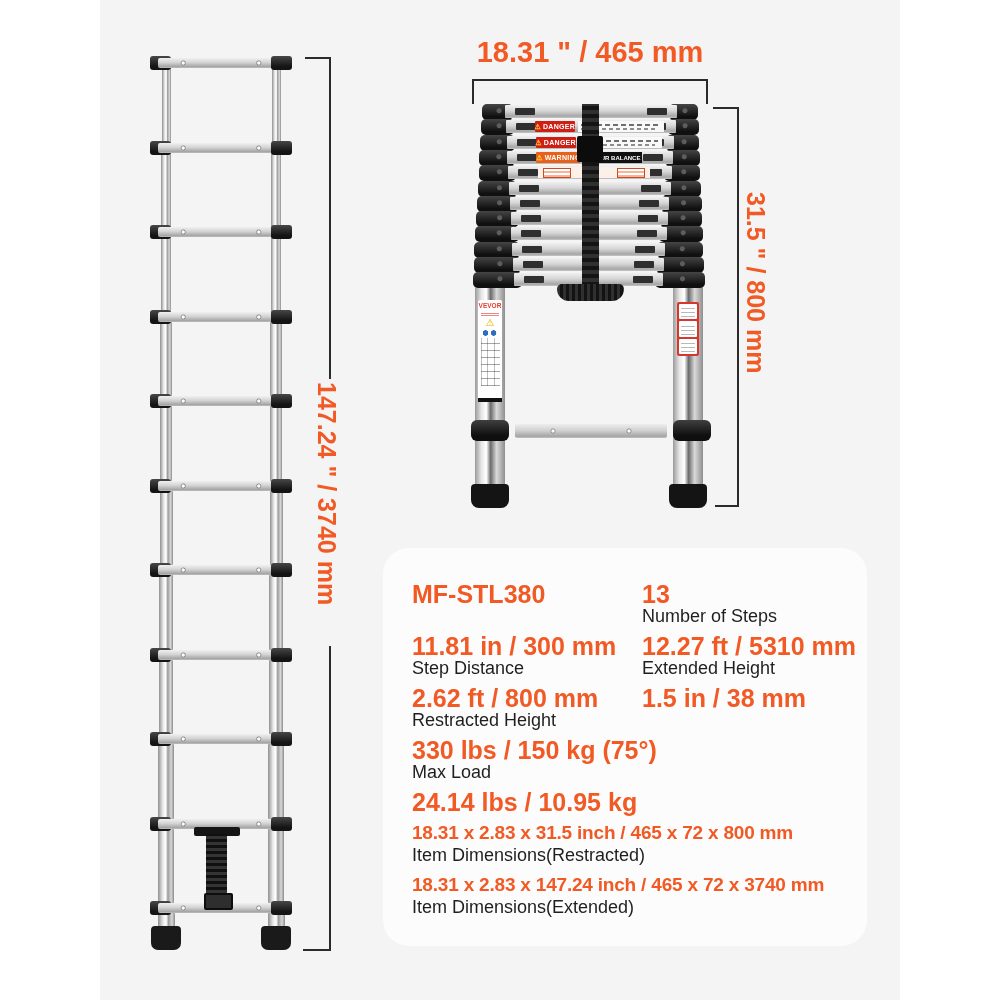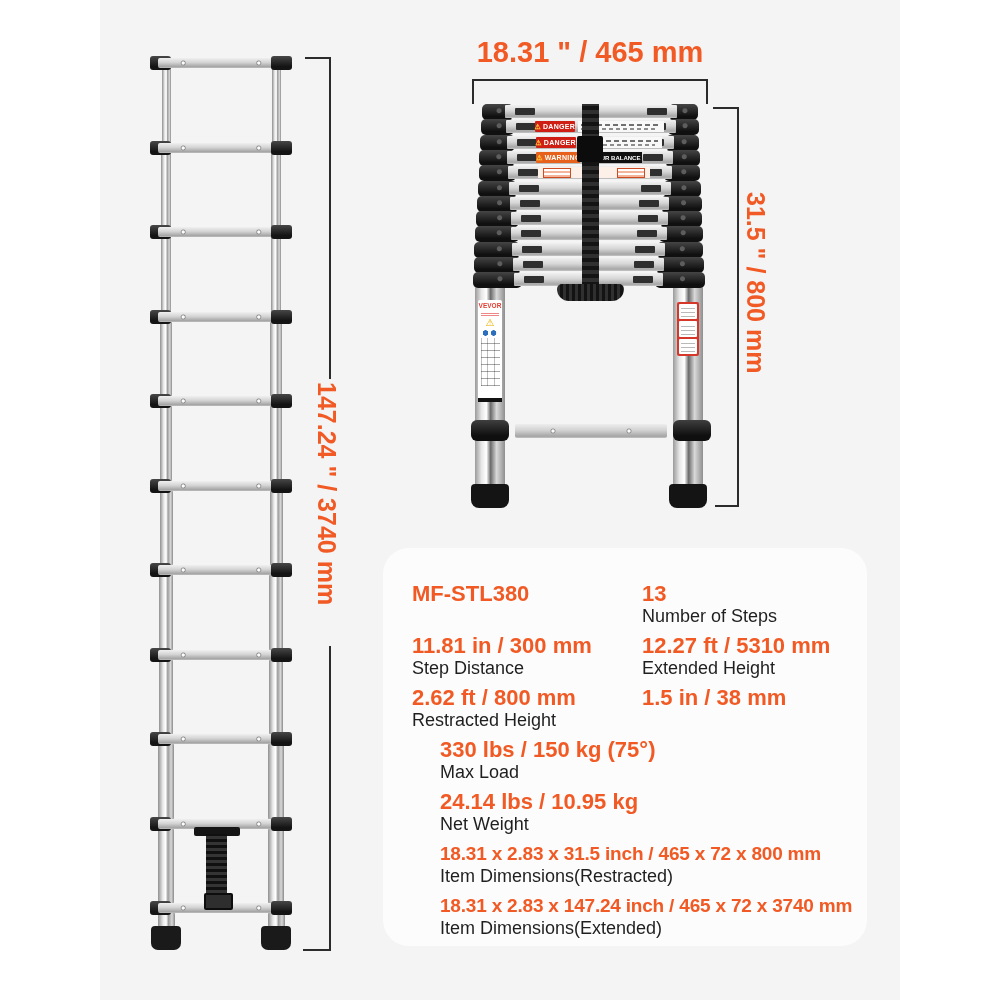--- a/index.html
+++ b/index.html
@@ -96,23 +96,23 @@
       linear-gradient(180deg,#ededed,#d2d2d2 45%,#a5a5a5 88%,#c4c4c4);}
   .clamp{position:absolute;top:420px;width:38px;height:21px;border-radius:6px;
     background:linear-gradient(180deg,#3f3f3f,#0f0f0f 75%);}
   .cfoot{position:absolute;top:484px;width:38px;height:24px;background:#141414;border-radius:4px 4px 8px 8px;}
 
   
   .panel{position:absolute;left:283px;top:548px;width:484px;height:398px;background:#fcfcfc;border-radius:26px;z-index:4;
     padding:34px 0 0 29px;box-sizing:border-box;}
   .spec-grid{display:grid;grid-template-columns:230px 1fr;}
   .spec{margin-bottom:7px;}
-  .spec .spec-value{color:#f15a24;font-weight:bold;font-size:22px;line-height:24px;white-space:nowrap;}
+  .spec .spec-value{color:#f15a24;font-weight:bold;font-size:25px;line-height:24px;white-space:nowrap;}
   .spec .spec-label{color:#1f1f1f;font-size:18px;line-height:21px;}
-  .spec.full{grid-column:1 / span 2;margin-left:28px;}
+  .spec.full{grid-column:1 / span 2;}
   .spec.wide .spec-value{font-size:19px;letter-spacing:-0.2px;}
 </style>
 </head>
 <body>
 
 <div class="canvas">
 
   <div class="ladder-ext" id="ladderExt">
       <div class="railseg" style="left: 9.5px; top: 11px; width: 9px; height: 79px;"></div>
       <div class="railseg" style="left: 119.5px; top: 11px; width: 9px; height: 79px;"></div>
@@ -304,21 +304,20 @@
       </div>
       <div class="spec">
         <div class="spec-value">1.5 in / 38 mm</div>
       </div>
       <div class="spec full">
         <div class="spec-value">330 lbs / 150 kg (75°)</div>
         <div class="spec-label">Max Load</div>
       </div>
       <div class="spec full">
         <div class="spec-value">24.14 lbs / 10.95 kg</div>
-        <div class="spec-label">Net Weight</div>
       </div>
       <div class="spec full wide">
         <div class="spec-value">18.31 x 2.83 x 31.5 inch / 465 x 72 x 800 mm</div>
         <div class="spec-label">Item Dimensions(Restracted)</div>
       </div>
       <div class="spec full wide">
         <div class="spec-value">18.31 x 2.83 x 147.24  inch / 465 x 72 x 3740 mm</div>
         <div class="spec-label">Item Dimensions(Extended)</div>
       </div>
     </div>

